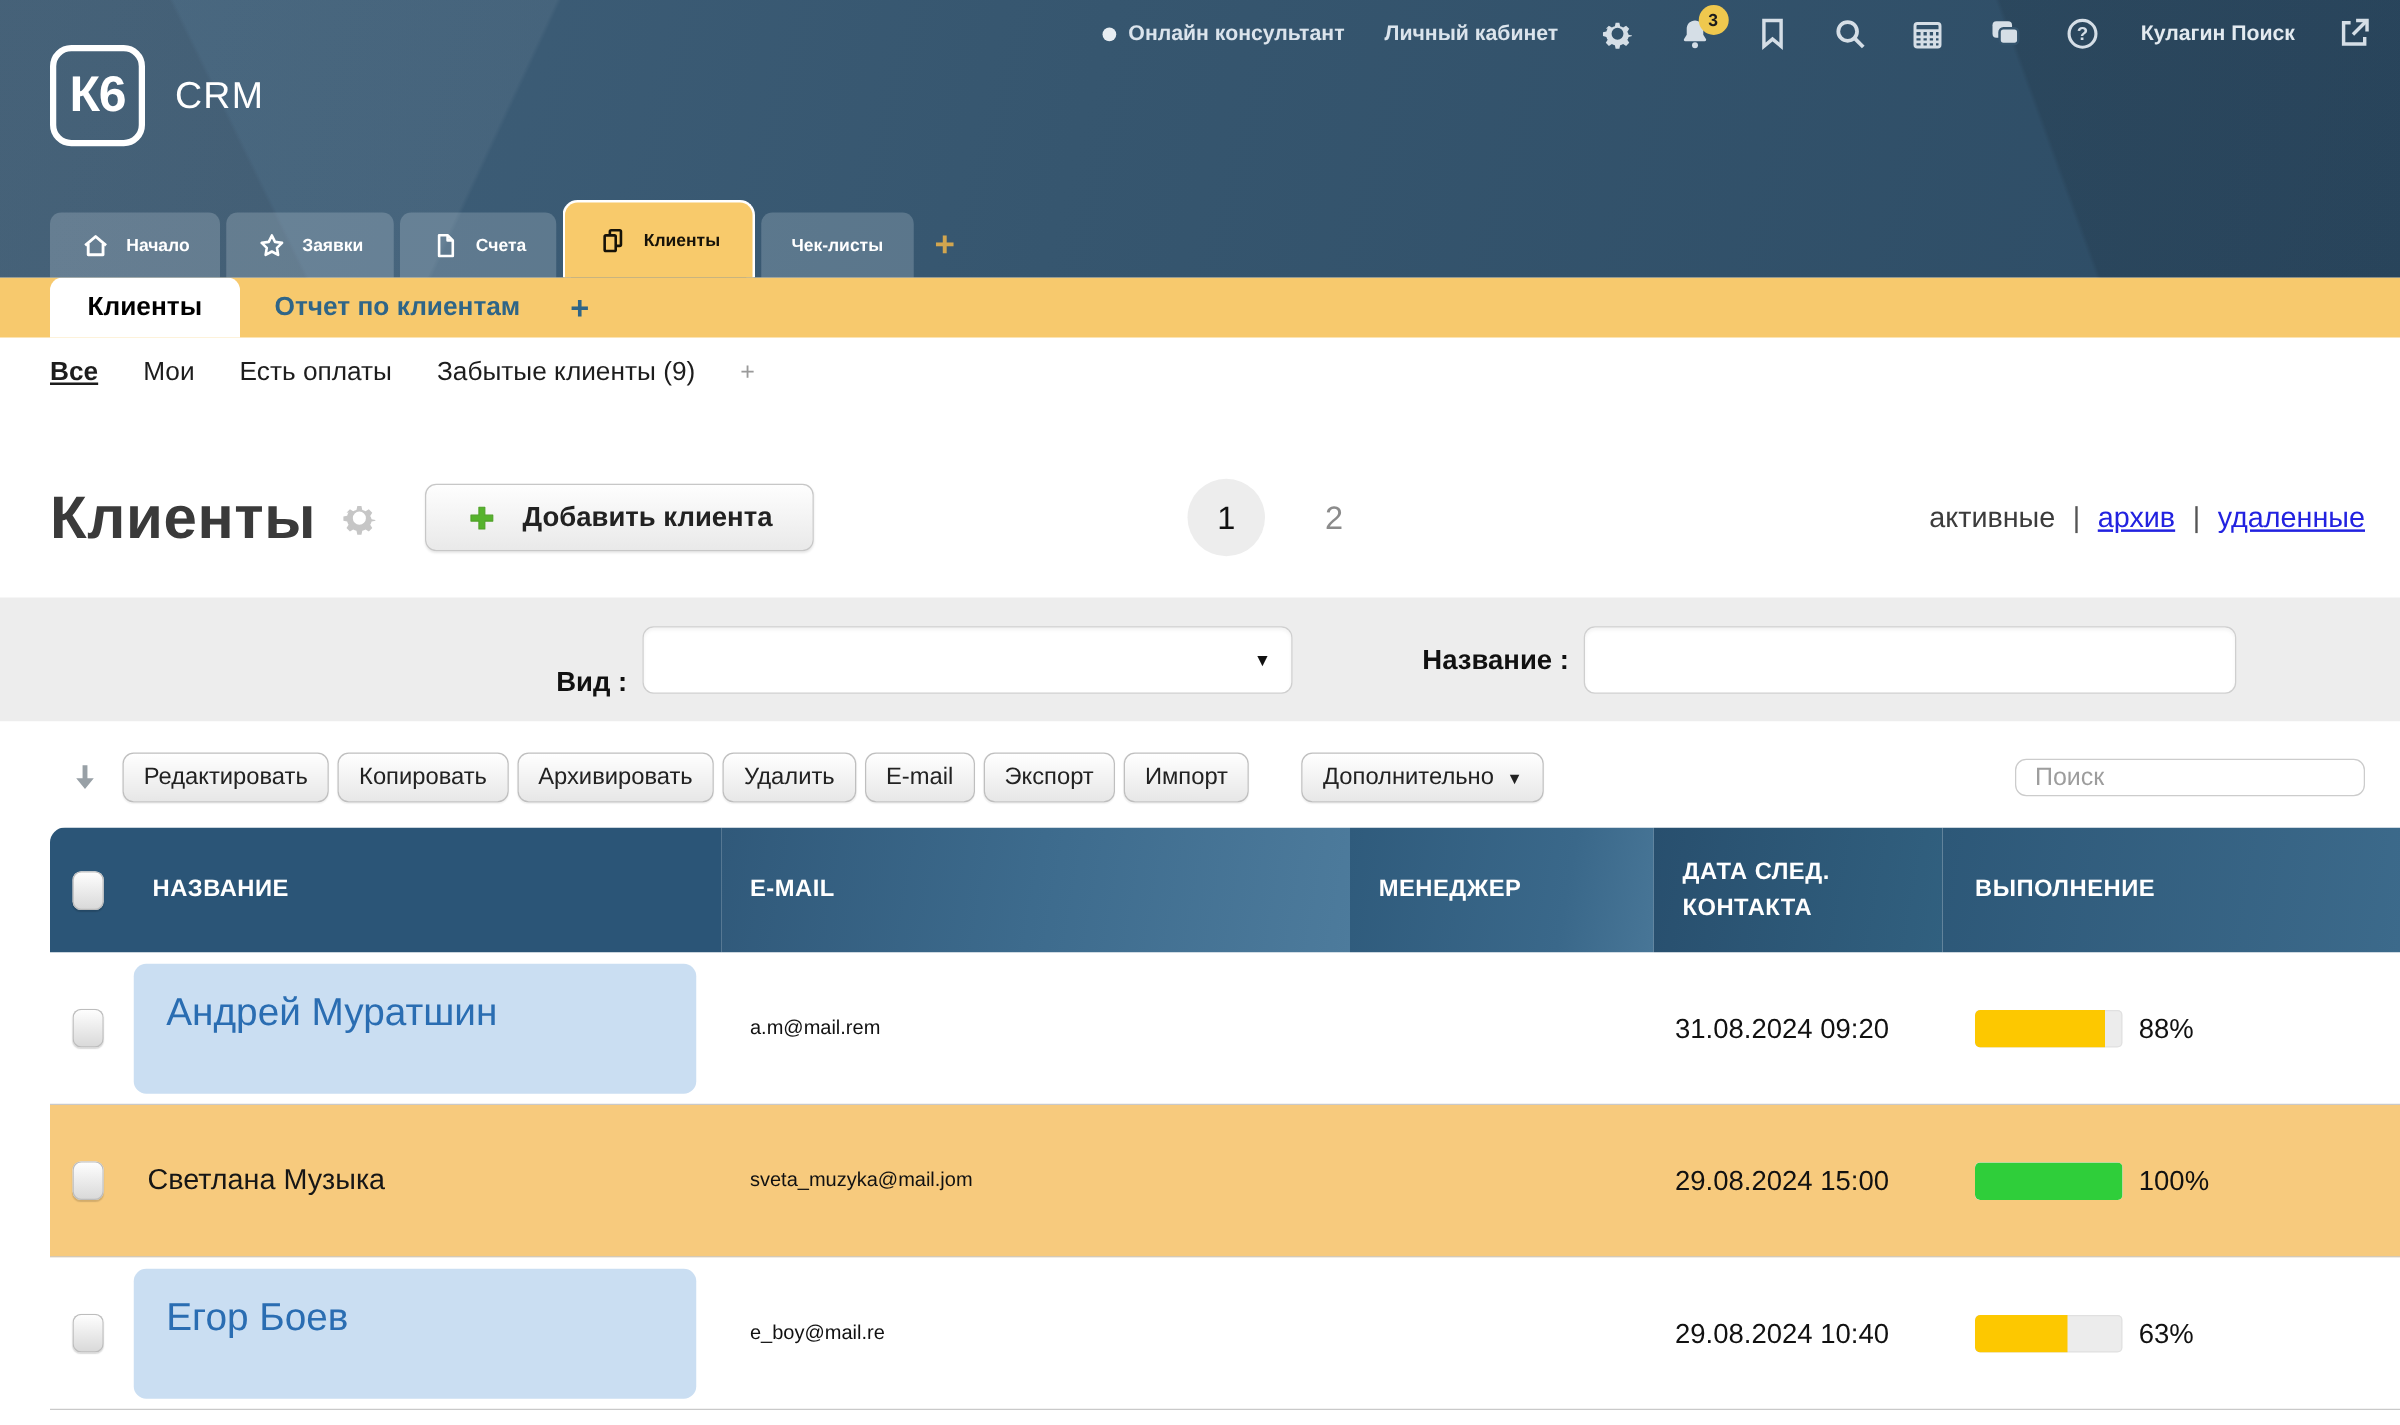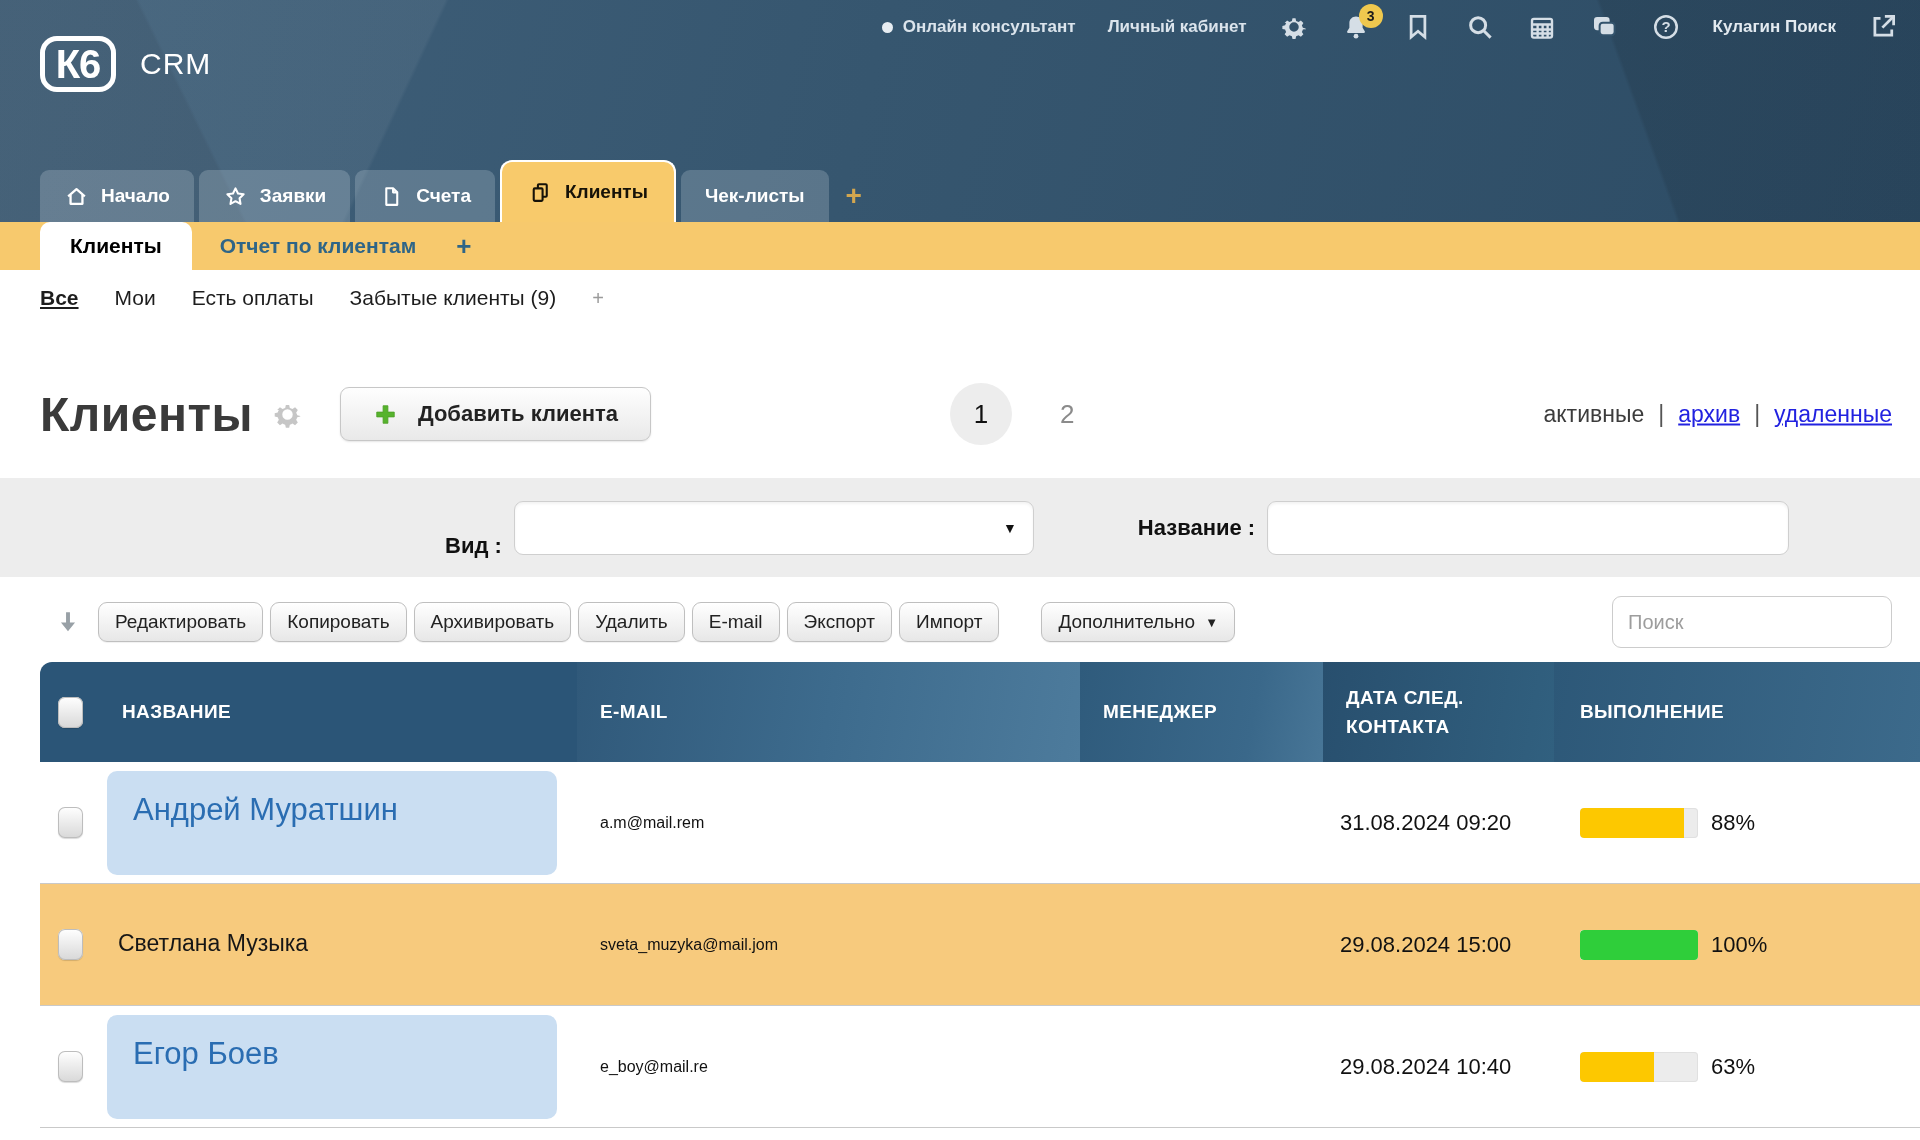--- a/index.html
+++ b/index.html
@@ -19,29 +19,29 @@
   .topbar-link { display:flex; align-items:center; gap:10px; cursor:pointer; white-space:nowrap; }
   .online-dot { width:11px; height:11px; border-radius:50%; background:#e7edf2; display:inline-block; }
   .tb-icon { width:30px; height:30px; color:#d5dee6; display:block; cursor:pointer; }
   .bell-wrap { position:relative; }
   .badge { position:absolute; top:-8px; right:-12px; width:24px; height:24px; border-radius:50%;
            background:#efc84e; color:#1c1c1c; font-size:14px; font-weight:bold;
            display:flex; align-items:center; justify-content:center; }
   .username { color:#e3eaf0; white-space:nowrap; }
 
   .logo { position:absolute; left:40px; top:36px; display:flex; align-items:center; gap:24px; }
-  .logo-mark { width:76px; height:56px; border:5px solid #fff; border-radius:17px;
+  .logo-mark { width:76px; height:81px; border:5px solid #fff; border-radius:17px;
                display:flex; align-items:center; justify-content:center;
                color:#fff; font-size:40px; font-weight:bold; letter-spacing:-1px; }
   .logo-product { color:#fff; font-size:30px; letter-spacing:1px; }
 
   .tabs { position:absolute; left:40px; bottom:0; display:flex; gap:5px; align-items:flex-end; }
   .tab { height:52px; display:flex; align-items:center; gap:12px; padding:0 24px;
          background:rgba(235,243,249,0.20); border-radius:9px 9px 0 0;
-         color:#fff; font-size:19px; font-weight:bold; cursor:pointer; white-space:nowrap; }
+         color:#fff; font-size:14px; font-weight:bold; cursor:pointer; white-space:nowrap; }
   .tab .ticon { width:25px; height:25px; display:block; }
   .tab.active { height:62px; background:#f8ca6b; color:#161208;
                 border:2px solid #fff; border-bottom:none; border-radius:12px 12px 0 0;
                 padding:0 26px; }
   .tab-add { color:#d2a64f; font-size:28px; font-weight:bold; padding:0 8px 10px 12px; cursor:pointer; }
 
   
   .subbar { height:48px; background:#f7c96d; display:flex; align-items:stretch; padding-left:40px; }
   .subtab { display:flex; align-items:center; padding:0 28px; font-size:21px; font-weight:bold;
             color:#2f6587; cursor:pointer; white-space:nowrap; }
@@ -94,21 +94,21 @@
   
   .actions-row { position:relative; margin-top:22px; height:46px; display:flex;
                  align-items:center; padding-left:55px; }
   .dl-arrow { width:26px; height:30px; margin-right:17px; display:block; cursor:pointer; }
   .abtns { display:flex; gap:7px; }
   .abtn { background:linear-gradient(#ffffff,#e7e7e7); border:1px solid #bfbfbf; border-radius:9px;
           padding:8px 16px; font-size:19px; color:#222; cursor:pointer; white-space:nowrap;
           box-shadow:0 1px 1px rgba(0,0,0,0.06); }
   .more-btn { margin-left:42px; display:flex; align-items:center; gap:10px; }
   .more-caret { font-size:13px; }
-  .search-input { position:absolute; right:28px; width:280px; height:52px; border:1px solid #cccccc;
+  .search-input { position:absolute; right:28px; width:280px; height:30px; border:1px solid #cccccc;
                   border-radius:9px; font-size:20px; padding:0 15px; outline:none; }
   .search-input::placeholder { color:#9d9d9d; }
 
   
   .table { margin:17px 0 0 40px; }
   .thead { display:flex; height:100px; border-radius:12px 0 0 0; overflow:hidden;
            color:#fff; font-weight:bold; font-size:19px; letter-spacing:0.4px; }
   .th { display:flex; align-items:center; }
   .th-check { width:60px; justify-content:center; background:#2b5577; }
   .th-name  { width:477px; padding-left:22px; background:#2b5577; }

